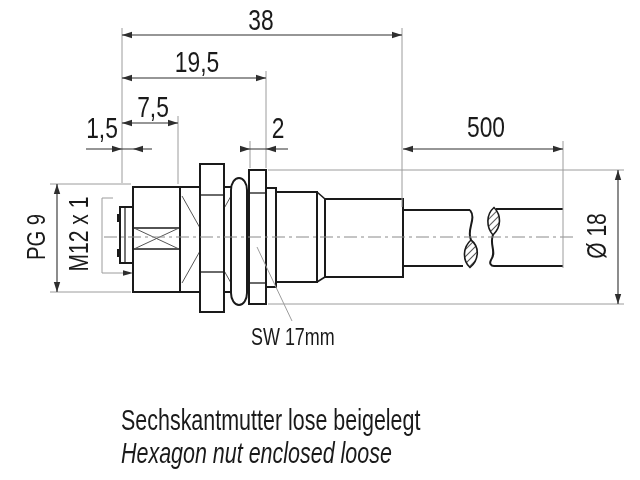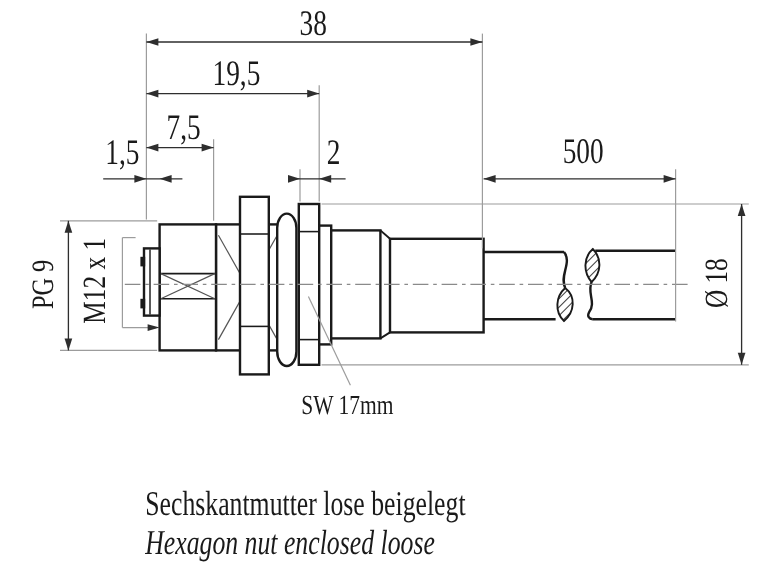--- a/index.html
+++ b/index.html
@@ -1,18 +1,18 @@
 <!DOCTYPE html>
 <html><head>
 <meta charset="utf-8">
 <style>
   html,body{margin:0;padding:0;background:#fff;}
   #canvas{
     position:relative;width:640px;height:480px;background:#fff;overflow:hidden;
-    font-family:Liberation Serif, serif;color:#1a1a1a;
+    font-family:Liberation Sans, sans-serif;color:#1a1a1a;
   }
   #canvas svg{position:absolute;left:0;top:0;}
   .lbl{position:absolute;white-space:nowrap;color:#1a1a1a;line-height:1;}
   .dim-num{font-size:30px;transform:translate(-50%,-50%) scaleX(0.76);}
   .rot{transform:translate(-50%,-50%) rotate(-90deg) scaleX(0.78);}
   .left-anchor{transform-origin:0 0;transform:scaleX(0.78);}
   .note{font-size:29px;transform-origin:0 0;transform:scaleX(0.74);}
   .it{font-style:italic;}
 </style>
 </head>

